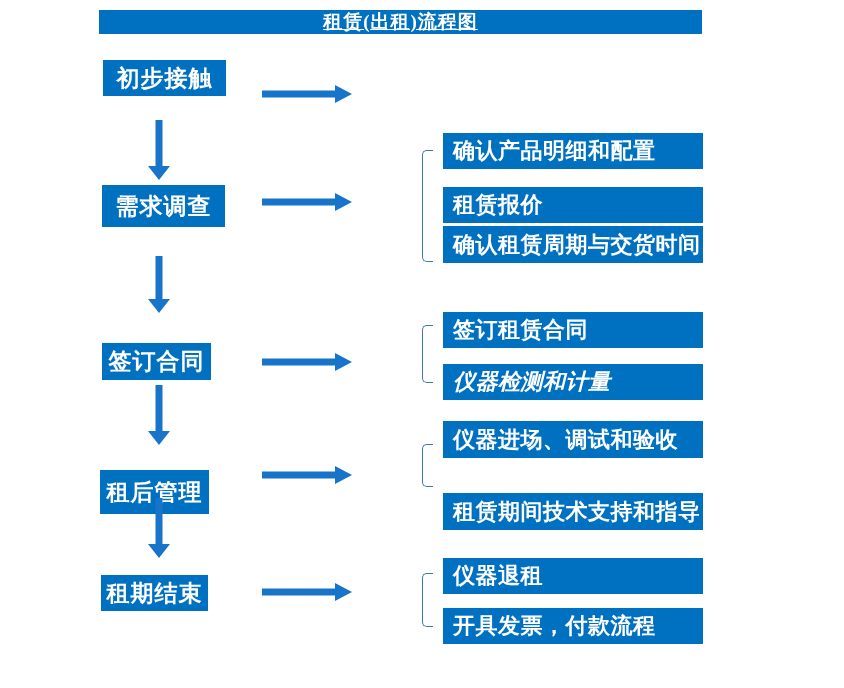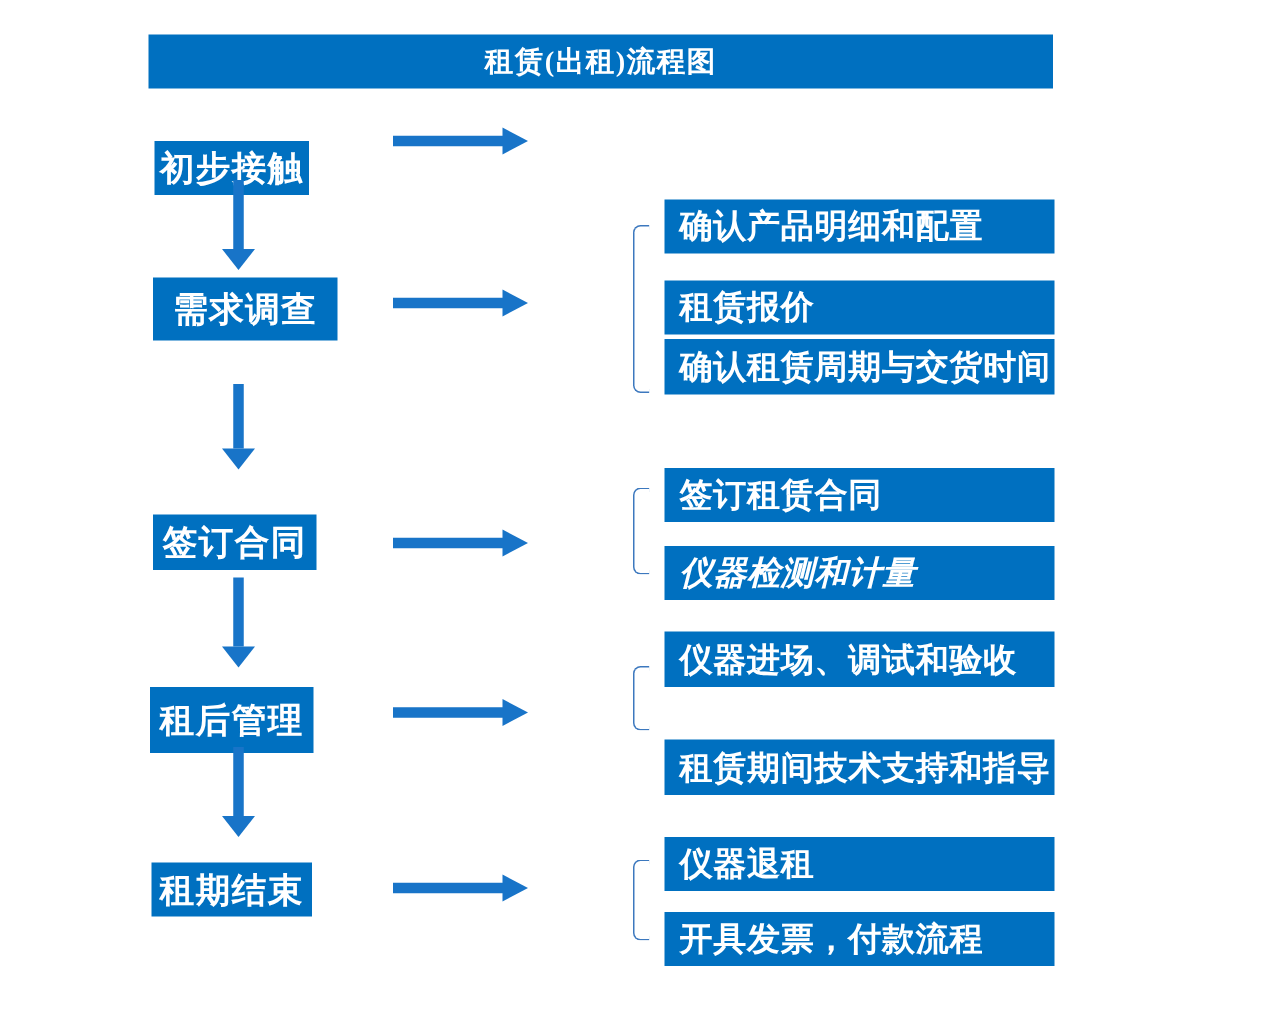--- a/index.html
+++ b/index.html
@@ -73,26 +73,26 @@
     border:1.5px solid var(--bracket);
     border-right:none;
     border-radius:5px 0 0 5px;
   }
 </style>
 </head>
 <body>
 
 <div id="canvas">
 
-  <div class="bluebox titlebar" style="left:99px;top:23px;width:603px;height:36px;">租赁(出租)流程图</div>
+  <div class="bluebox titlebar" style="left:99px;top:10px;width:603px;height:24px;text-decoration:underline;">租赁(出租)流程图</div>
 
-  <div class="bluebox stepbox" style="left:103px;top:94px;width:103px;height:36px;">初步接触</div>
+  <div class="bluebox stepbox" style="left:103px;top:60px;width:123px;height:36px;">初步接触</div>
   <div class="bluebox stepbox" style="left:102px;top:185px;width:123px;height:42px;">需求调查</div>
   <div class="bluebox stepbox" style="left:102px;top:343px;width:109px;height:37px;">签订合同</div>
-  <div class="bluebox stepbox" style="left:100px;top:458px;width:109px;height:44px;">租后管理</div>
+  <div class="bluebox stepbox" style="left:100px;top:470px;width:109px;height:44px;">租后管理</div>
   <div class="bluebox stepbox" style="left:101px;top:575px;width:107px;height:36px;">租期结束</div>
 
 
   <div class="bluebox detailbox" style="left:443px;top:133px;width:260px;height:36px;">确认产品明细和配置</div>
   <div class="bluebox detailbox" style="left:443px;top:187px;width:260px;height:36px;">租赁报价</div>
   <div class="bluebox detailbox" style="left:443px;top:226px;width:260px;height:37px;">确认租赁周期与交货时间</div>
 
   <div class="bluebox detailbox" style="left:443px;top:312px;width:260px;height:36px;">签订租赁合同</div>
   <div class="bluebox detailbox" style="left:443px;top:364px;width:260px;height:36px;font-style:italic;">仪器检测和计量</div>
 

